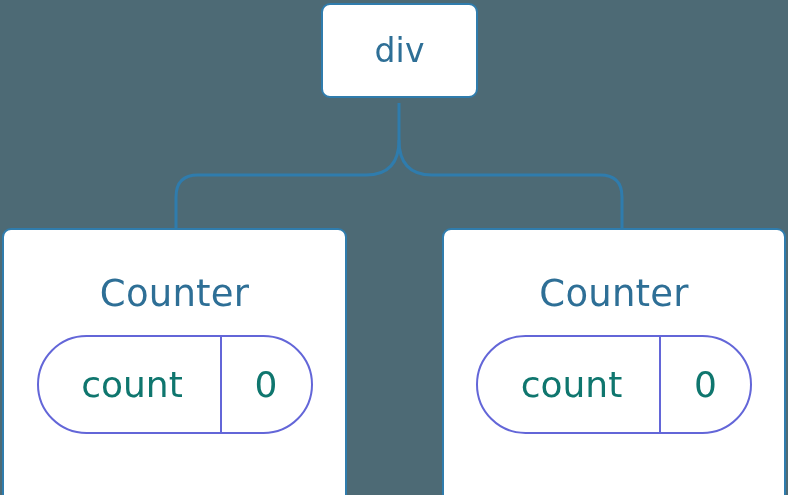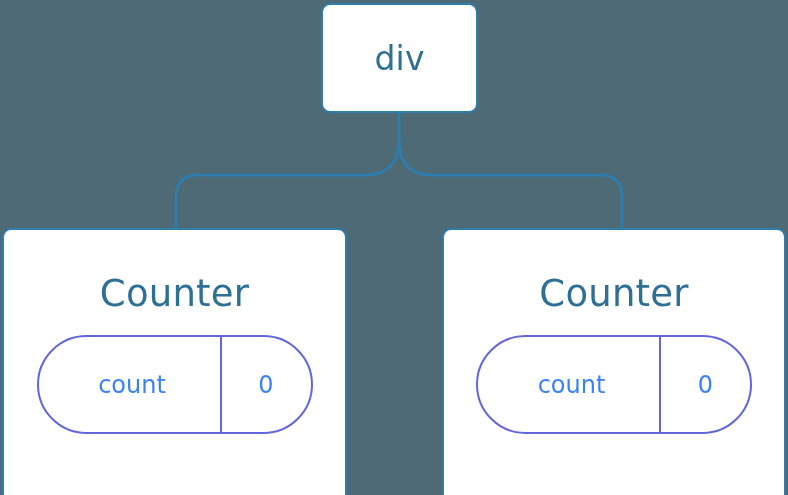--- a/index.html
+++ b/index.html
@@ -40,21 +40,21 @@
     display: flex;
     flex-direction: column;
     align-items: center;
   }
 
   
   #node-div {
     left: 321px;
     top: 3px;
     width: 157px;
-    height: 110px;
+    height: 95px;
     justify-content: center;
   }
 
   .node-title {
     color: #2e6f96;
     font-family: "DejaVu Sans", sans-serif;
     font-weight: 400;
     letter-spacing: 0.2px;
     line-height: 1;
     white-space: nowrap;
@@ -96,23 +96,23 @@
     display: flex;
     align-items: stretch;
     background: #ffffff;
   }
 
   .pill-key,
   .pill-value {
     display: flex;
     align-items: center;
     justify-content: center;
-    color: #3b82f6;
+    color: #0f766e;
     font-family: "DejaVu Sans", sans-serif;
-    font-size: 24px;
+    font-size: 36px;
     line-height: 1;
     white-space: nowrap;
   }
 
   .pill-key {
     width: 175px;
     padding-left: 6px;
   }
 
   .pill-divider {

